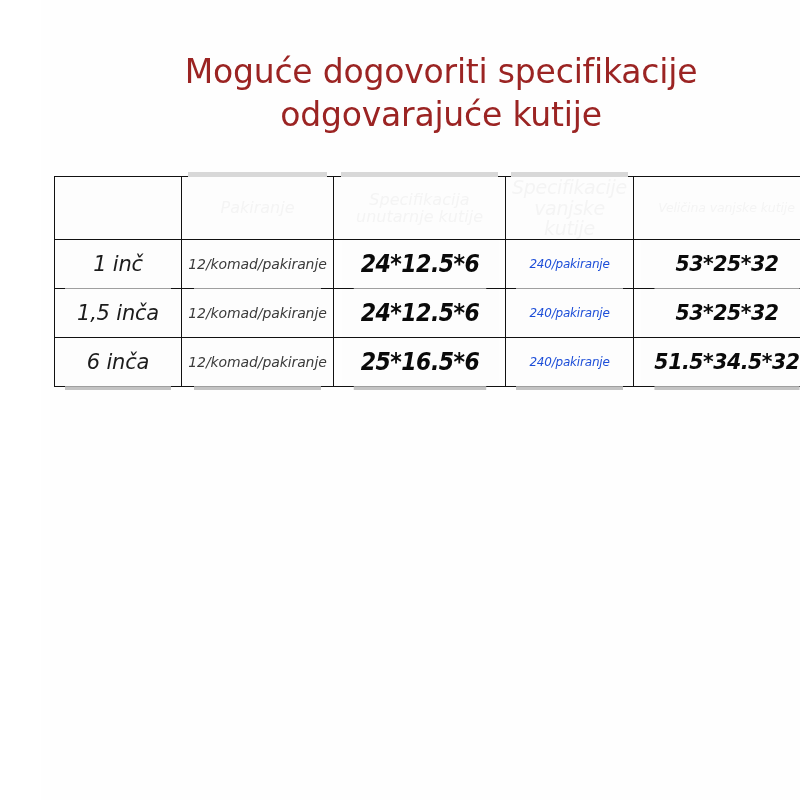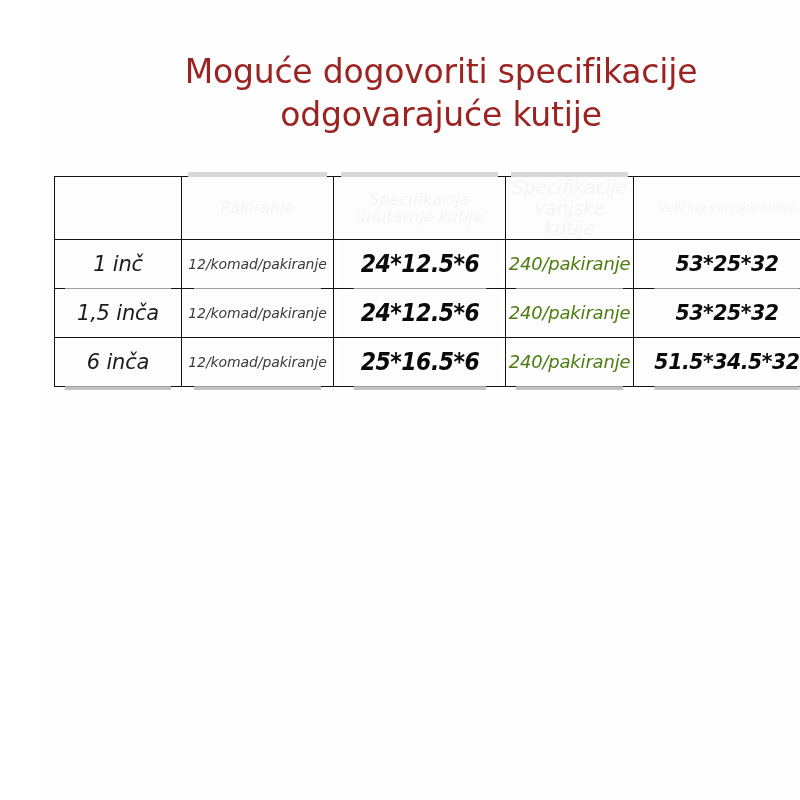--- a/index.html
+++ b/index.html
@@ -69,21 +69,21 @@
   th.h-inner  { font-size: 16px; }
   th.h-outer  { font-size: 19px; letter-spacing: -0.3px; }
   th.h-size   { font-size: 12.5px; letter-spacing: -0.1px; }
 
   tbody tr { height: 49px; }
 
   td.c-size  { font-size: 21px; color: #1c1c1c; font-weight: 400; letter-spacing: -0.2px; }
   td.c-pack  { font-size: 14px; color: #3b3b3b; font-weight: 400; letter-spacing: -0.1px; }
   td.c-inner { font-size: 24px; color: #0a0a0a; font-weight: 700; letter-spacing: -0.6px;
                font-family: "DejaVu Sans", sans-serif; transform: scaleX(0.92); }
-  td.c-outer { font-size: 18px; color: #4d7c0f; font-weight: 400; letter-spacing: -0.2px; }
+  td.c-outer { font-size: 12px; color: #1d4ed8; font-weight: 400; letter-spacing: -0.2px; }
   td.c-dims  { font-size: 22px; color: #0a0a0a; font-weight: 700; letter-spacing: -0.5px;
                transform: scaleX(0.93); }
 
   
   tr.shade > td::after {
     content: "";
     position: absolute;
     left: 8%; right: 8%;
     bottom: -4px;
     height: 4px;

